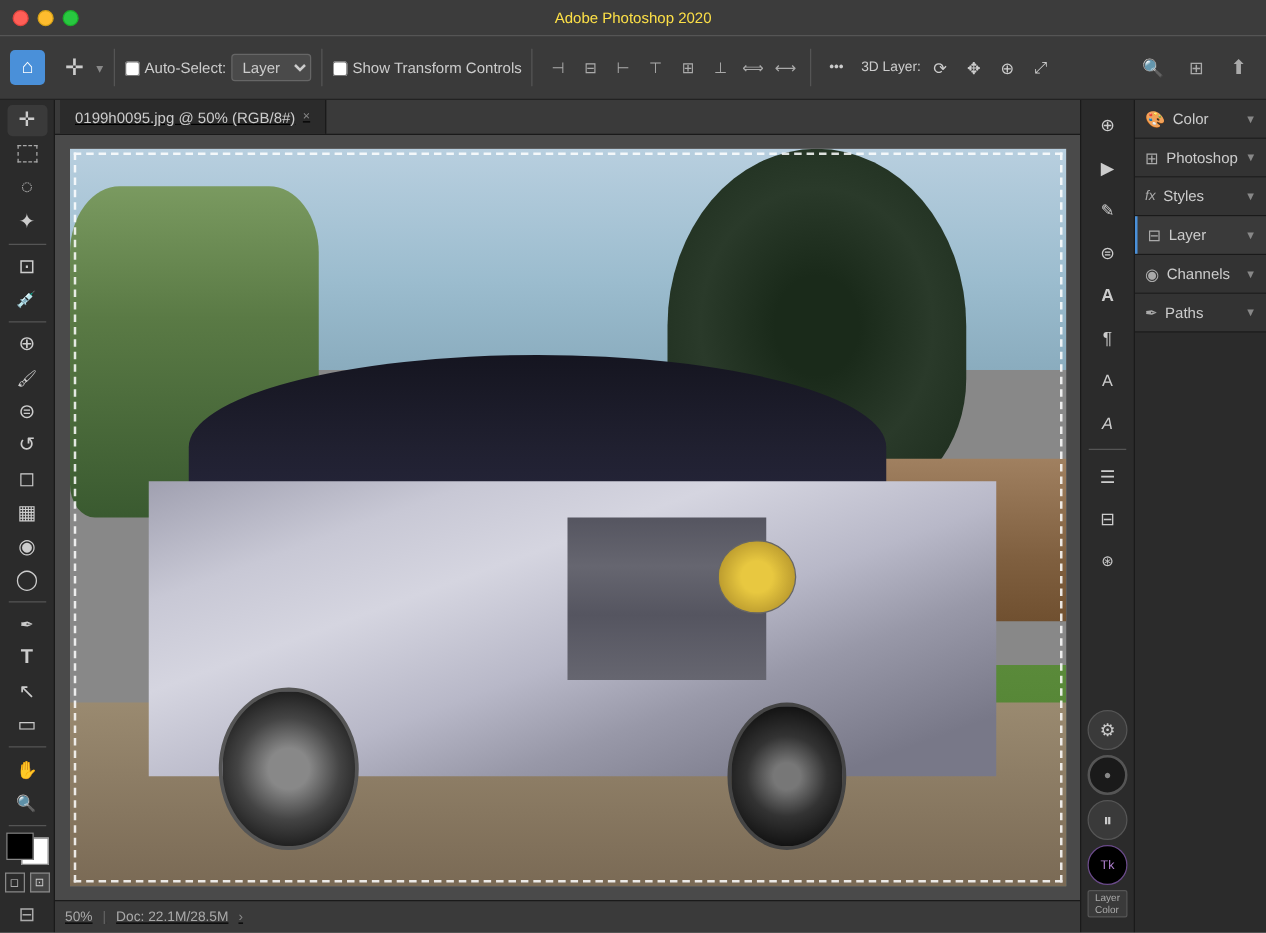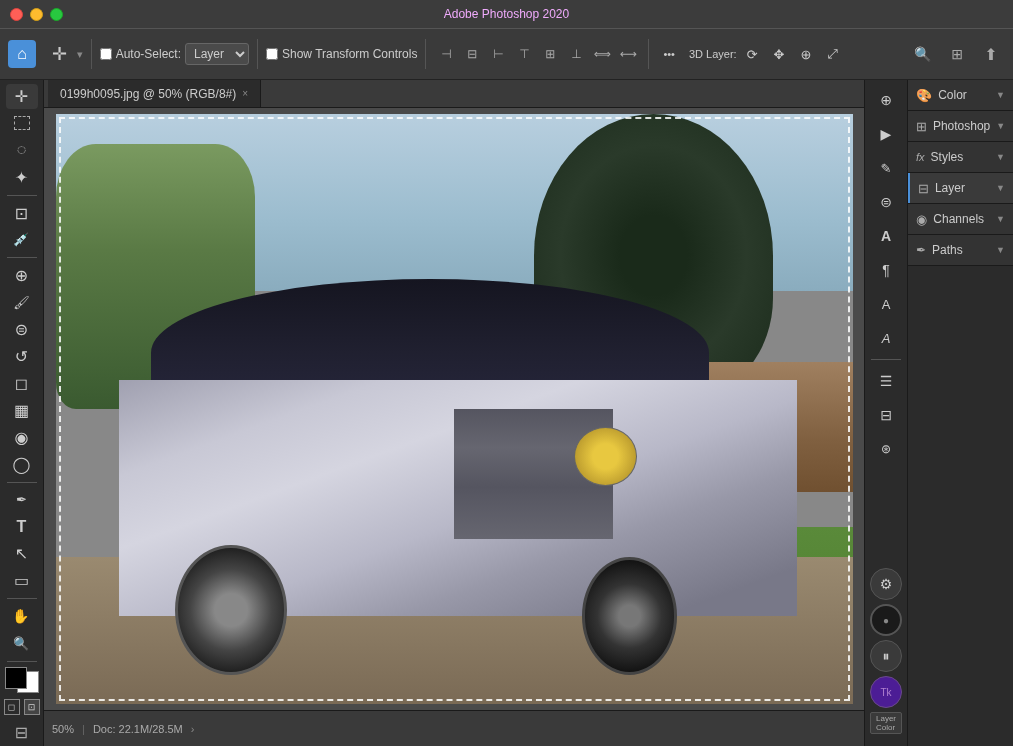--- a/index.html
+++ b/index.html
@@ -23,21 +23,21 @@
       align-items: center;
     }
     .traffic-light {
       width: 13px; height: 13px; border-radius: 50%;
       cursor: pointer;
     }
     .traffic-light.close { background: #ff5f57; border: 1px solid #e0443e; }
     .traffic-light.minimize { background: #febc2e; border: 1px solid #d4a017; }
     .traffic-light.maximize { background: #28c840; border: 1px solid #1aab29; }
     .title-bar-title {
-      color: #f0abfc;
+      color: #fde047;
       font-size: 12px;
     }
 
     
     .toolbar {
       height: 52px;
       background: #3a3a3a;
       display: flex;
       align-items: center;
       padding: 0 8px;
@@ -69,21 +69,21 @@
       background: #4a90d9;
       border-radius: 4px;
       display: flex;
       align-items: center;
       justify-content: center;
       cursor: pointer;
       margin-right: 6px;
     }
     .checkbox-label {
       display: flex;
-      align-items: center;
+      align-items: flex-end;
       gap: 4px;
       color: #ccc;
       font-size: 12px;
       cursor: pointer;
     }
     .checkbox-label input { width: 12px; height: 12px; }
     .layer-select {
       background: #4a4a4a;
       color: #ccc;
       border: 1px solid #666;
@@ -186,20 +186,21 @@
       cursor: pointer;
     }
 
     
     .canvas-area {
       flex: 1;
       background: #4a4a4a;
       display: flex;
       flex-direction: column;
       overflow: hidden;
+      text-decoration: underline;
     }
     .tab-bar {
       height: 28px;
       background: #3a3a3a;
       display: flex;
       align-items: center;
       padding: 0 4px;
       border-bottom: 1px solid #1a1a1a;
     }
     .tab-item {
@@ -226,21 +227,21 @@
       align-items: center;
       justify-content: center;
       background: #4a4a4a;
       padding: 10px;
     }
     @keyframes marchingAnts {
       0% { border-dash-offset: 0; }
       100% { border-dash-offset: 20px; }
     }
     .status-bar {
-      height: 36px;
+      height: 26px;
       background: #3a3a3a;
       display: flex;
       align-items: center;
       padding: 0 8px;
       color: #aaa;
       font-size: 11px;
       gap: 8px;
       border-top: 1px solid #1a1a1a;
     }
     .status-arrow {
@@ -559,21 +560,21 @@
     <div style="margin-top:auto;display:flex;flex-direction:column;gap:4px;padding-bottom:8px;align-items:center;">
       <div class="circle-btn">
         <span>⚙</span>
       </div>
       <div class="circle-btn" style="background:#1a1a1a;border:2px solid #555;">
         <span style="font-size:10px;color:#888;">●</span>
       </div>
       <div class="circle-btn">
         <span>⏸</span>
       </div>
-      <div class="circle-btn" style="background:#4c1d95;border-color:#6a4a8a;">
+      <div class="circle-btn" style="background:#000000;border-color:#6a4a8a;">
         <span style="font-size:10px;color:#b080d0;">Tk</span>
       </div>
       <div style="width:32px;height:22px;background:#3a3a3a;border:1px solid #555;display:flex;align-items:center;justify-content:center;cursor:pointer;border-radius:2px;">
         <span style="font-size:8px;color:#aaa;">Layer<br>Color</span>
       </div>
     </div>
   </div>
 
   <div class="right-panels">
     <div class="panel-section">

